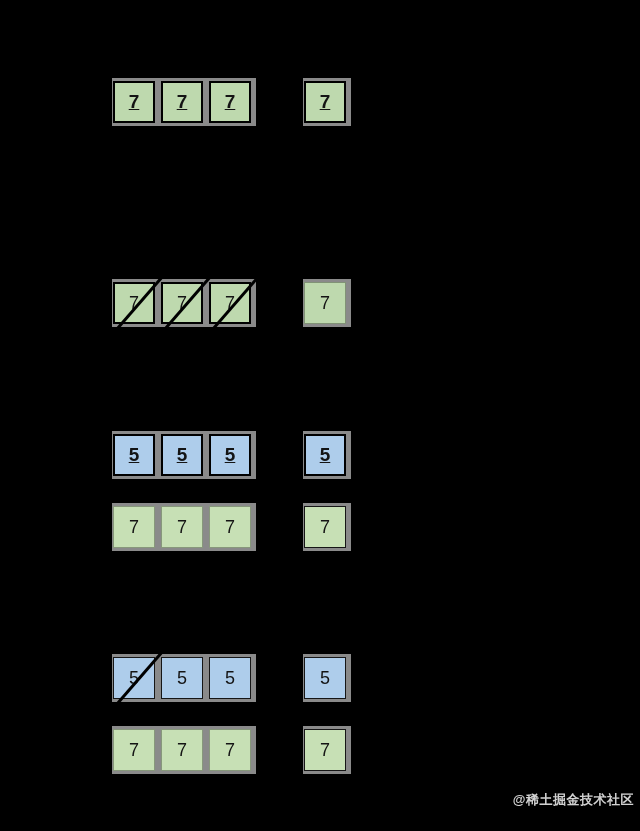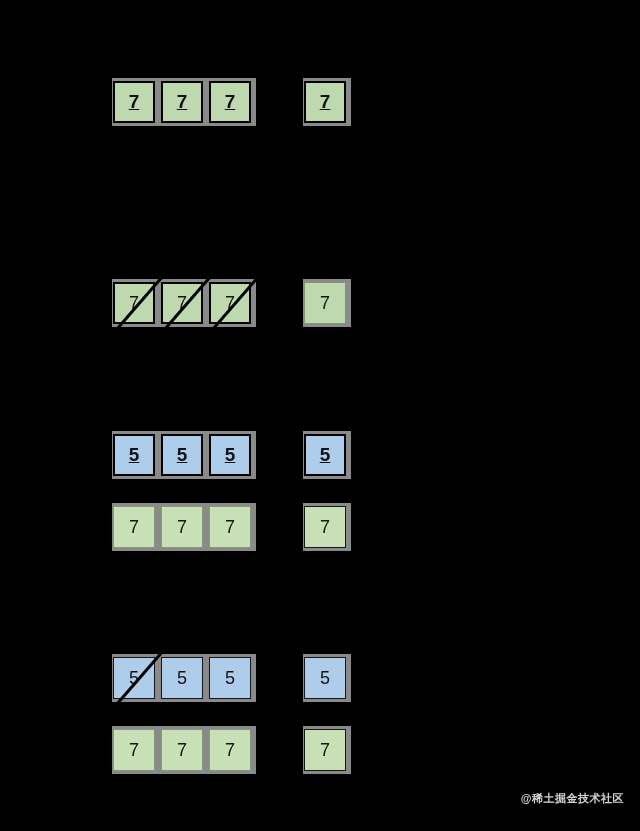--- a/index.html
+++ b/index.html
@@ -14,21 +14,21 @@
   .green2{background:#c7e0b5;}
   .blue{background:#aecdeb;}
   .thick{border:2px solid #000;}
   .thin{border:1px solid #161616;}
   .faint{border:1px solid rgba(0,0,0,.32);}
   .ku{font-weight:bold;font-size:19px;text-decoration:underline;}
   .kp{font-size:18px;font-weight:400;}
   
   .strike{position:absolute;left:-16px;top:22px;width:88px;height:3px;background:#000;
           transform:rotate(-49deg);z-index:3;pointer-events:none;}
-  .watermark{position:absolute;right:16px;top:791px;font-size:11px;font-weight:bold;
+  .watermark{position:absolute;right:6px;top:791px;font-size:13px;font-weight:bold;
              color:rgba(255,255,255,.82);letter-spacing:.5px;
              text-shadow:0 1px 2px rgba(0,0,0,.9);}
   
   .x0{left:112px;} .x1{left:160px;} .x2{left:208px;} .xs{left:303px;}
   .y0{top:78px;} .y1{top:279px;} .y2{top:431px;} .y3{top:503px;} .y4{top:654px;} .y5{top:726px;}
 </style>
 </head>
 <body>
 
 <div id="stage">

